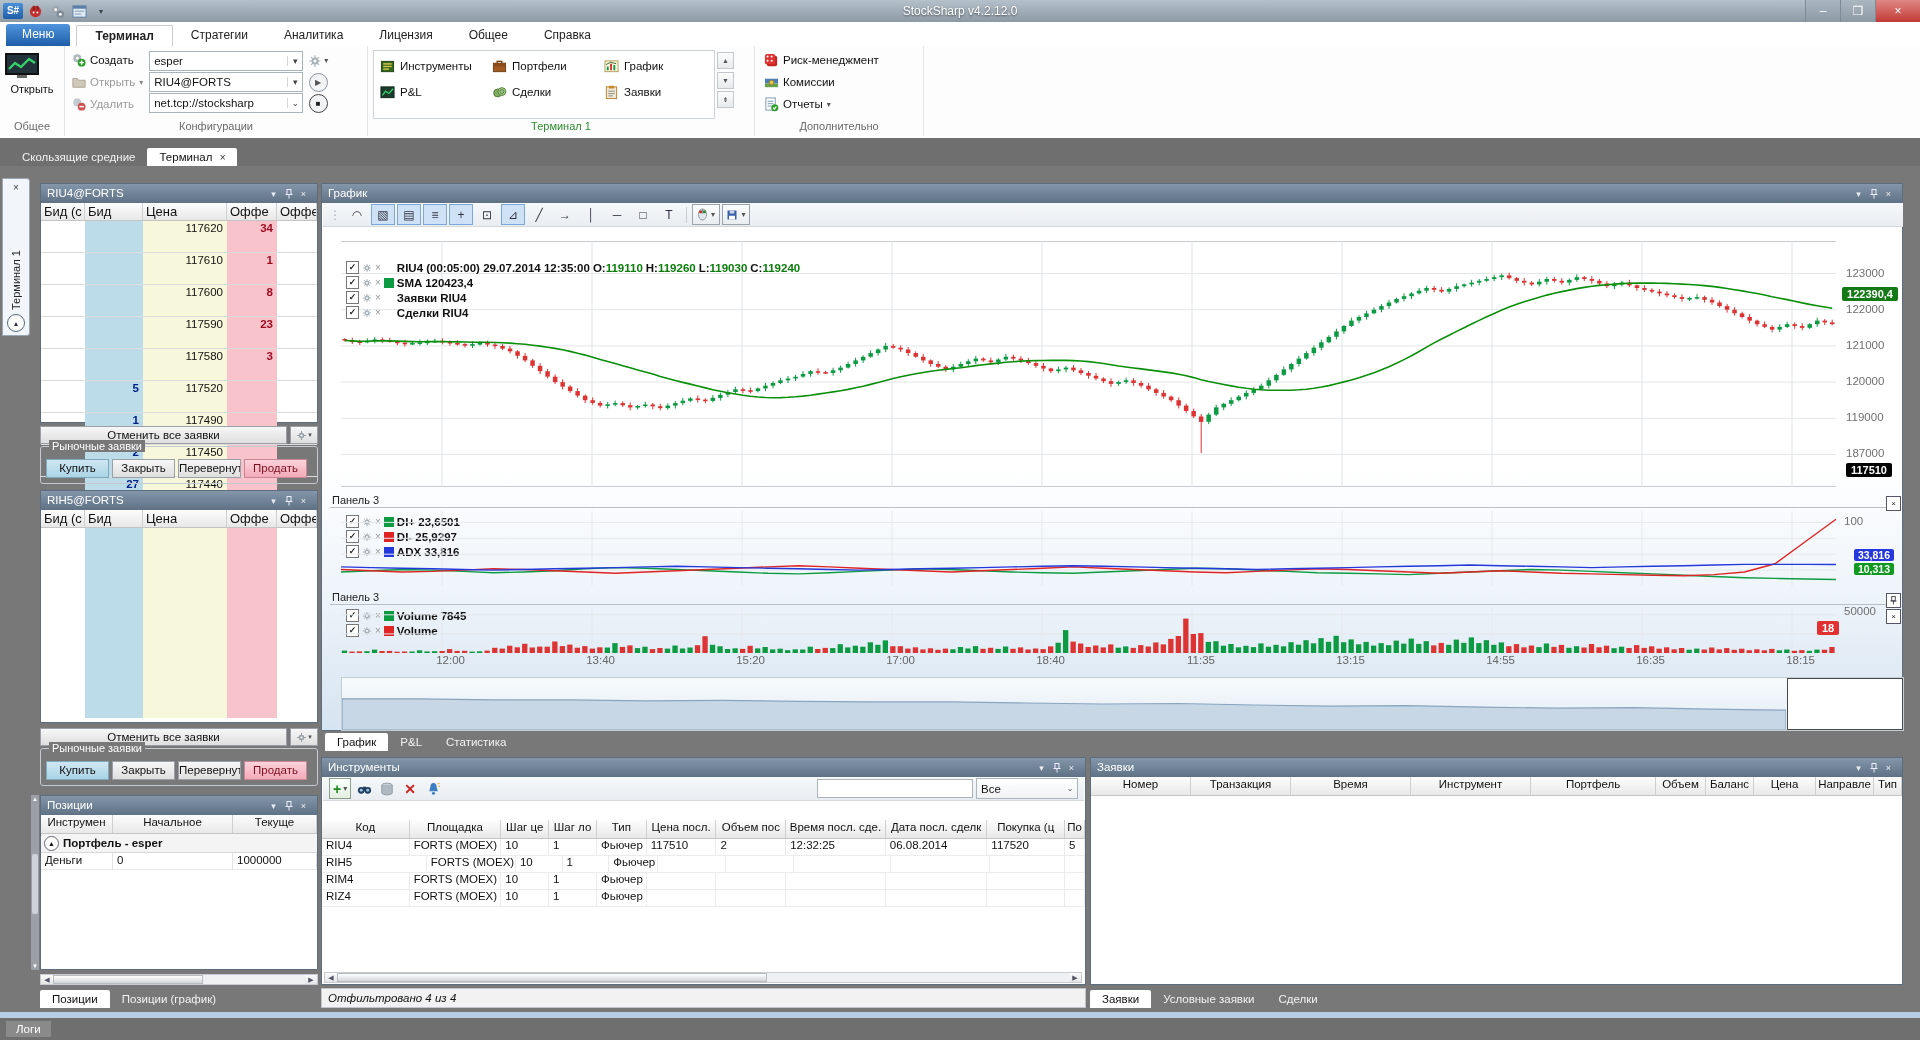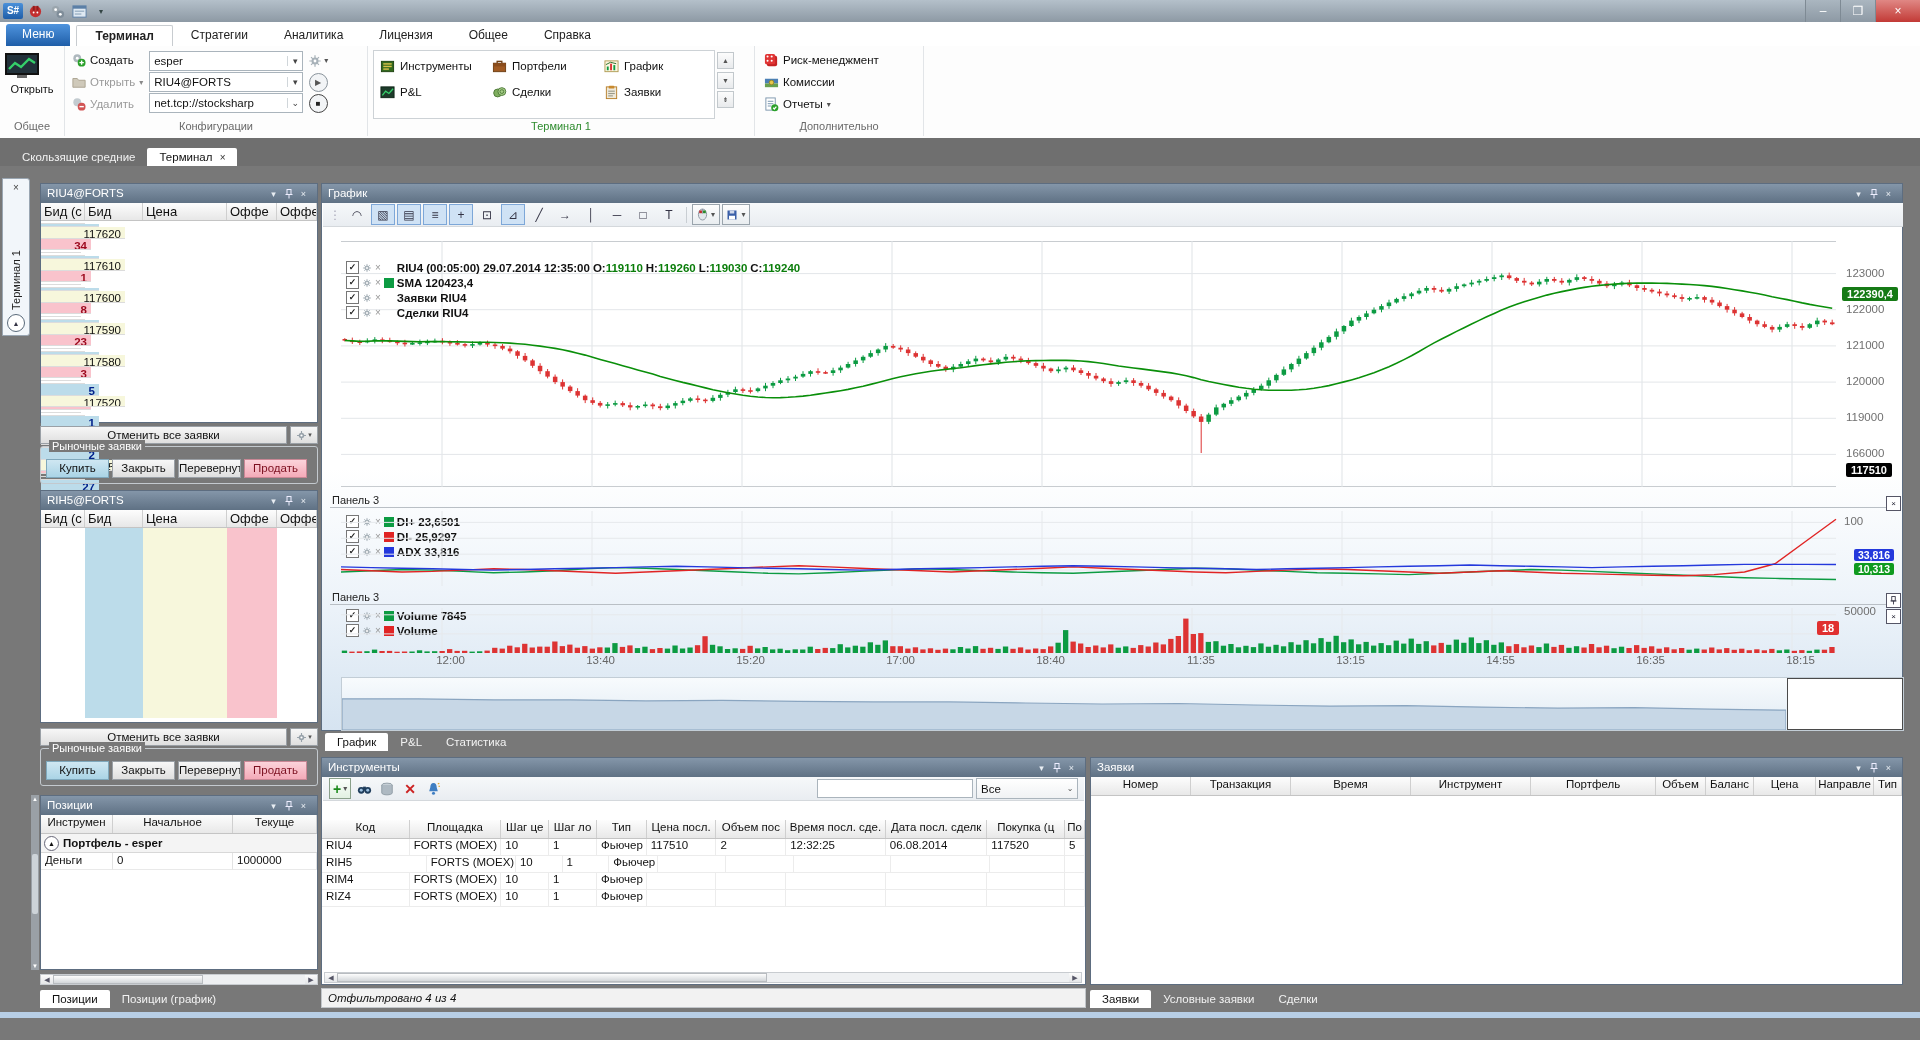--- a/index.html
+++ b/index.html
@@ -50,21 +50,21 @@
   .side-label{flex:1;writing-mode:vertical-rl;transform:rotate(180deg);font-size:11px;color:#222;margin:4px 0;}
   .side-circle{width:16px;height:16px;border:1.4px solid #5a6a7a;border-radius:50%;display:flex;align-items:center;justify-content:center;font-size:7px;color:#334;background:#fff;}
   
   .panel{position:absolute;background:#fff;border:1px solid #5d6d80;box-sizing:border-box;}
   .phead{height:19px;background:linear-gradient(#8496a9,#5f7184);color:#fff;font-size:11.5px;line-height:18px;padding:0 6px;display:flex;}
   .phead .sp{flex:1;overflow:hidden;white-space:nowrap;}
   .phead .hic{width:15px;text-align:center;font-size:9px;color:#e8edf2;display:flex;align-items:center;justify-content:center;}
   
   .bk-cols{display:flex;height:17px;background:linear-gradient(#fdfdfd,#e7e7e7);border-bottom:1px solid #c4c4c4;}
   .bk-cols .hc{font-size:13px;padding:1px 3px;border-right:1px solid #cfcfcf;overflow:hidden;white-space:nowrap;box-sizing:border-box;}
-  .bk-row{display:flex;height:32px;flex-direction:column;}
+  .bk-row{display:flex;height:32px;}
   .bk-row .c{box-sizing:border-box;border-bottom:1px solid #dcdcdc;font-size:11.5px;padding:1px 4px;text-align:right;overflow:hidden;}
   .c0{width:44px;} .c1{width:58px;} .c2{width:84px;} .c3{width:50px;} .c4{width:40px;}
   .bg-bid{background:#bcdcea;} .bg-price{background:#f7f7dc;} .bg-off{background:#f9c3cc;}
   .tx-bid{color:#00218b;font-weight:bold;} .tx-off{color:#9c0a1e;font-weight:bold;}
   .stripes{display:flex;height:190px;}
   .stripes div{height:100%;}
   
   .cancelrow{position:absolute;left:40px;width:278px;height:18px;display:flex;gap:3px;}
   .btn{background:linear-gradient(#f7f7f7,#dfdfdf);border:1px solid #9aa0a6;font-size:11.5px;text-align:center;line-height:16px;overflow:hidden;white-space:nowrap;box-sizing:border-box;}
   .fieldset{position:absolute;left:40px;width:278px;height:38px;border:1px solid #c3c9ce;border-radius:3px;background:transparent;box-sizing:border-box;}
@@ -149,20 +149,21 @@
       </div>
     <div class="qa-ic">
         <svg width="15" height="15" viewBox="0 0 16 16">
           <rect x="1" y="2" width="14" height="12" fill="#dfe9f2" stroke="#5b7fa6"></rect>
           <rect x="1" y="2" width="14" height="3" fill="#5b7fa6"></rect>
           <rect x="3" y="7" width="10" height="1.4" fill="#9ab0c4"></rect>
           <rect x="3" y="10" width="7" height="1.4" fill="#9ab0c4"></rect>
         </svg>
       </div>
     <div class="qa-ic" style="color:#344;font-size:8px;">▾</div>
+    <div class="tb-title">StockSharp v4.2.12.0</div>
     <div class="win-btns">
       <div class="wbtn">–</div>
       <div class="wbtn">❒</div>
       <div class="wbtn close">×</div>
     </div>
   </div>
 
   <div class="menubar">
     <div class="menu-btn">Меню</div>
     <div style="display:flex;" id="menu-tabs">
@@ -1118,21 +1119,21 @@
           <span style="width:10px;"></span>
           <span>Сделки RIU4</span>
         </div>
       </div>
     <div id="y-axis">
         <div class="axlbl" style="left:1524px;top:83px;">123000</div>
         <div class="axlbl" style="left:1524px;top:119px;">122000</div>
         <div class="axlbl" style="left:1524px;top:155px;">121000</div>
         <div class="axlbl" style="left:1524px;top:191px;">120000</div>
         <div class="axlbl" style="left:1524px;top:227px;">119000</div>
-        <div class="axlbl" style="left:1524px;top:263px;">166000</div>
+        <div class="axlbl" style="left:1524px;top:263px;">187000</div>
       </div>
     <div class="badge" id="sma-badge" style="right: 4px; background: rgb(21, 122, 21); top: 103px;">122390,4</div>
     <div class="badge" id="last-badge" style="right: 10px; background: rgb(0, 0, 0); top: 279px;">117510</div>
 
     <div class="pnl-label" style="left:8px;top:310px;width:1560px;">Панель 3</div>
     <div class="legend" style="left:24px;top:330px;z-index:1;" id="p2-legend">
         <div class="lg-row">
           <span class="lg-chk">✓</span>
           <span>
             <svg width="10" height="10" viewBox="0 0 16 16">
@@ -1634,13 +1635,16 @@
       </div>
     <div style="height:170px;background:#fff;"></div>
   </div>
   <div class="tabsrow" style="left:1090px;top:988px;" id="ord-tabs">
       <span class="btab on">Заявки</span>
       <span class="btab">Условные заявки</span>
       <span class="btab">Сделки</span>
     </div>
 
   <div class="bluebar"></div>
+  <div class="logbar">
+    <div class="logtab">Логи</div>
+  </div>
 </div>
 
 </body></html>

